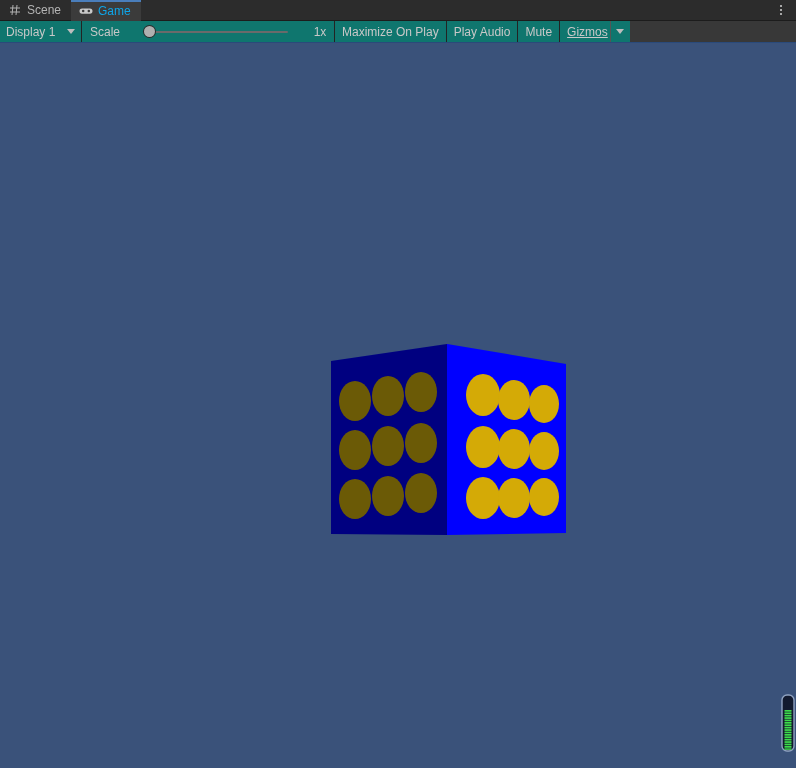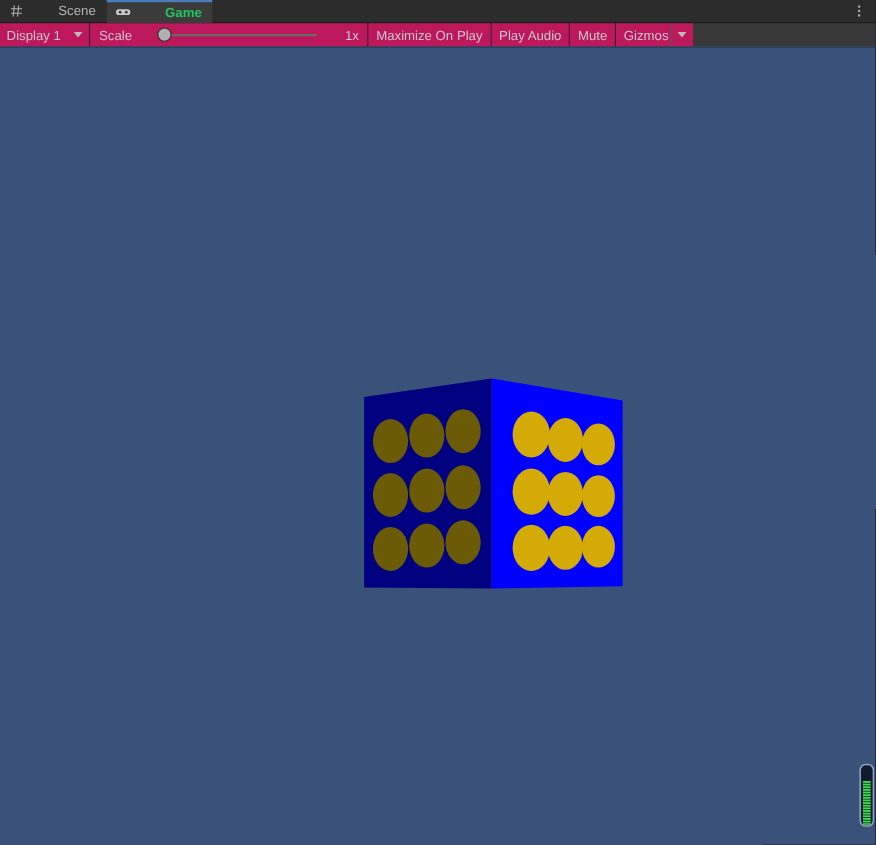--- a/index.html
+++ b/index.html
@@ -46,41 +46,40 @@
     box-sizing: border-box;
     font-size: 12px;
     color: #b4b4b4;
     background: #2c2c2c;
     cursor: pointer;
     user-select: none;
     position: relative;
   }
   .tab.active {
     background: #3b3b3b;
-    color: #22c55e;
+    color: #0ea5e9;
     border-top: 2px solid #4a7ebb;
     padding-top: 0;
-    font-weight: bold;
   }
   .tab.active::after {
     content: "";
     position: absolute;
     left: 0; right: 0; bottom: -1px;
     height: 1px;
     background: #3b3b3b;
   }
   .tab .tabicon {
     display: inline-flex;
     width: 14px;
     height: 14px;
     align-items: center;
     justify-content: center;
     flex: 0 0 auto;
   }
-  .tab .tablabel { line-height: 1; margin-left: 26px; }
+  .tab .tablabel { line-height: 1; }
 
   .kebab {
     position: absolute;
     right: 4px;
     top: 0;
     width: 22px;
     height: 20px;
     display: flex;
     flex-direction: column;
     align-items: center;
@@ -106,21 +105,21 @@
     font-size: 12px;
   }
   .tb-item {
     display: flex;
     align-items: center;
     height: 21px;
     box-sizing: border-box;
     padding: 0 6px;
     color: #c8c8c8;
     border-right: 1px solid #232323;
-    background: #be185d;
+    background: #0f766e;
     cursor: pointer;
     user-select: none;
     white-space: nowrap;
   }
   .tb-dropdown {
     justify-content: space-between;
     gap: 8px;
   }
   .tb-display { width: 82px; }
   .tb-aspect  { width: 166px; }
@@ -171,20 +170,21 @@
 
   .tb-spacer {
     flex: 1 1 auto;
     background: #383838;
     border-right: none;
   }
   .tb-btn { padding: 0 7px; }
   .tb-gizmos {
     padding-right: 2px;
     border-right: none;
+    text-decoration: underline;
   }
   .tb-gizmos-caret {
     padding: 0 6px 0 5px;
     border-left: 1px solid #555;
     border-right: none;
   }
 
   
   .viewport {
     position: relative;

